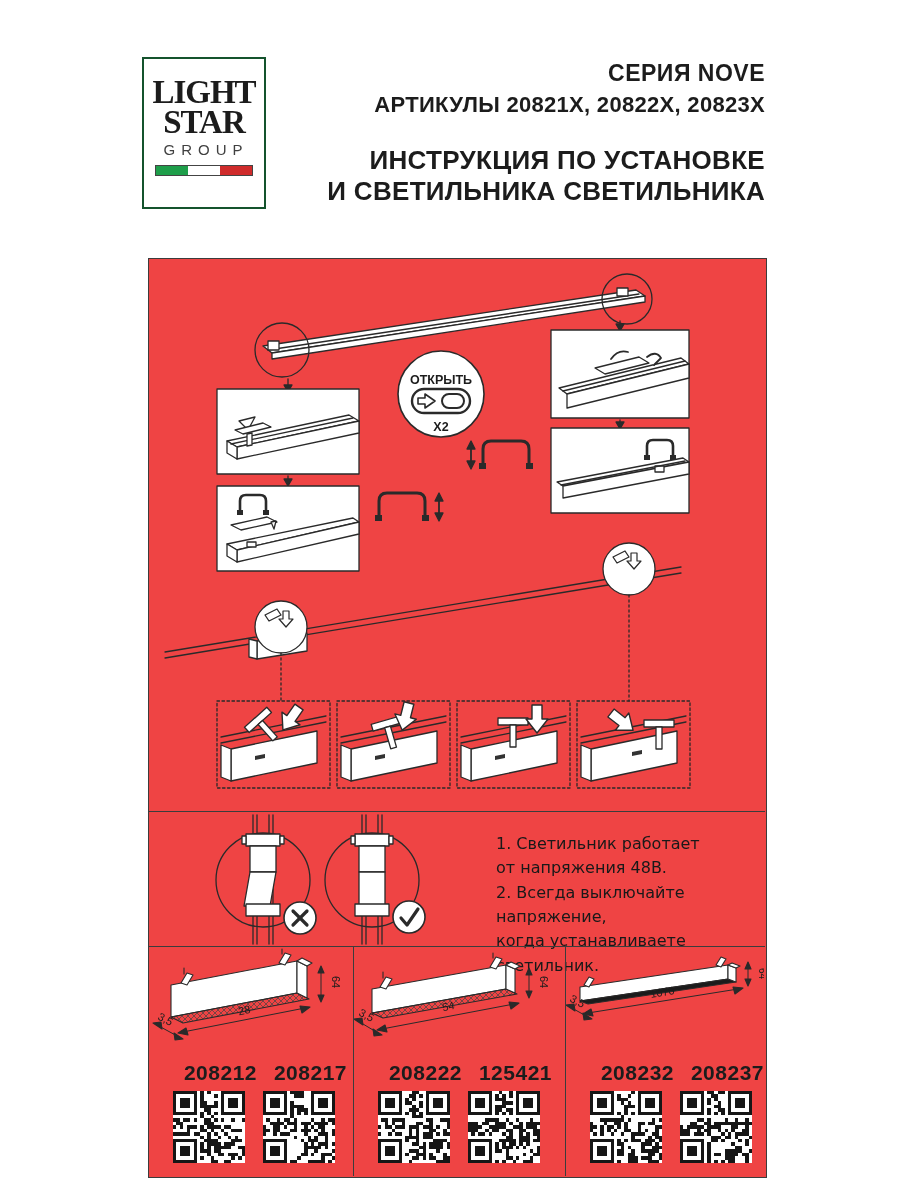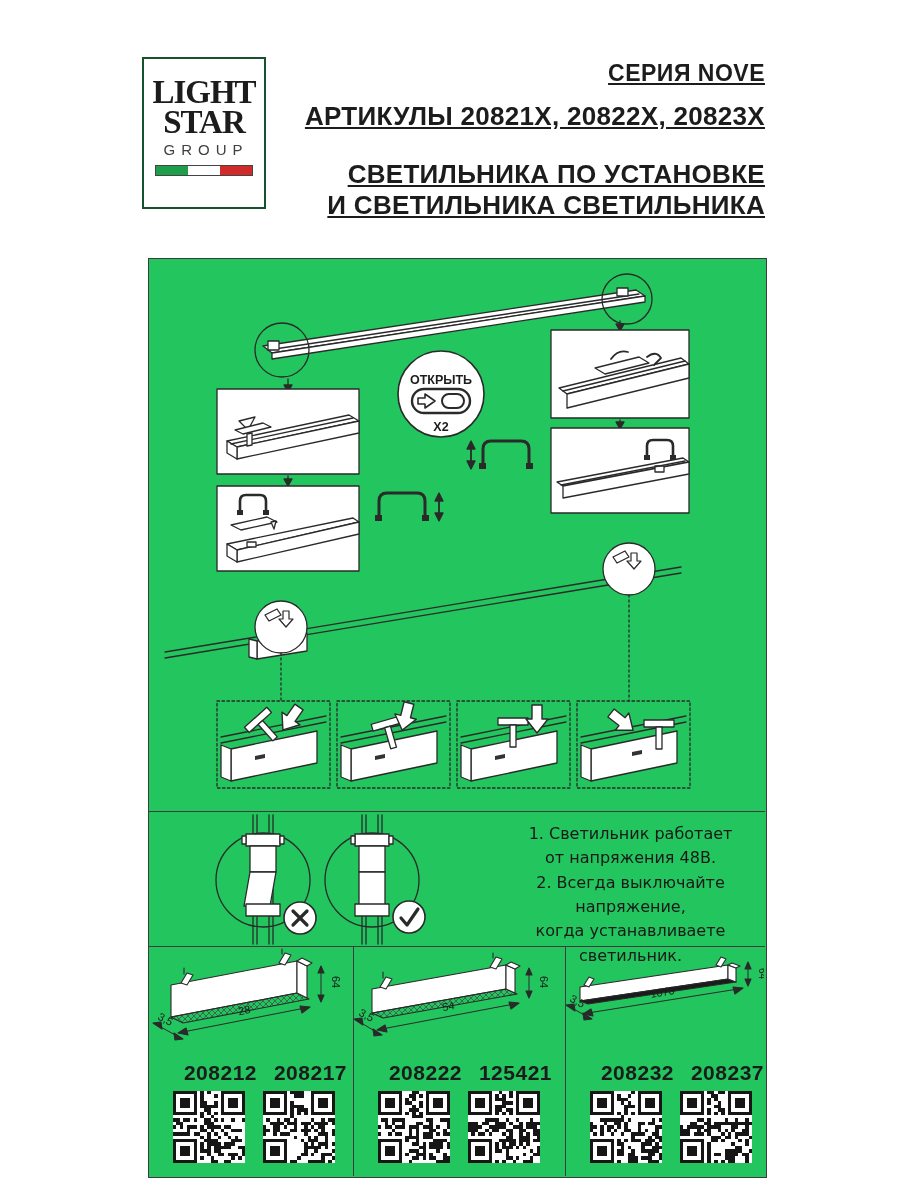--- a/index.html
+++ b/index.html
@@ -9,38 +9,38 @@
   
   .logo-box{position:absolute;left:142px;top:57px;width:124px;height:152px;
             border:2px solid #14532d;box-sizing:border-box;text-align:center;background:#fff;}
   .logo-word{font-family:"Liberation Serif",serif;font-weight:bold;line-height:.92;
              font-size:33px;letter-spacing:-1px;}
   .logo-word.first{margin-top:18px;}
   .logo-group{font-size:15px;letter-spacing:6px;margin-top:3px;margin-left:4px;color:#404040;}
   .flag{display:flex;height:9px;margin:7px 11px 0 11px;border:1px solid #444;}
   .flag span{flex:1;}
 
-  .header-right{position:absolute;right:137px;top:60px;text-align:right;text-decoration:underline;}
+  .header-right{position:absolute;right:137px;top:60px;text-align:right;}
   .hdr-series{font-size:23px;font-weight:bold;letter-spacing:.5px;}
-  .hdr-articles{font-size:26px;font-weight:bold;margin-top:14px;letter-spacing:.3px;}
+  .hdr-articles{font-size:22px;font-weight:bold;margin-top:5px;letter-spacing:.3px;}
   .hdr-title{font-size:26px;font-weight:bold;line-height:1.2;margin-top:27px;letter-spacing:.3px;}
 
   
   .frame{position:absolute;left:148px;top:258px;width:619px;height:920px;
-         border:1.5px solid #3c3c3c;box-sizing:border-box;background:#22c55e;}
+         border:1.5px solid #3c3c3c;box-sizing:border-box;background:#ef4444;}
   .row1{position:absolute;left:0;top:0;width:616px;height:552px;}
   .row2{position:absolute;left:0;top:552px;width:616px;height:135px;border-top:1.5px solid #3c3c3c;box-sizing:border-box;}
   .row3{position:absolute;left:0;top:687px;width:616px;height:230px;border-top:1.5px solid #3c3c3c;box-sizing:border-box;display:flex;}
   .pcol{position:relative;height:100%;box-sizing:border-box;}
   .pcol.c1{width:204px;}
   .pcol.c2{width:212px;border-left:1.5px solid #3c3c3c;}
   .pcol.c3{flex:1;border-left:1.5px solid #3c3c3c;}
 
-  .notes{position:absolute;left:347px;top:10px;font-family:"DejaVu Sans",sans-serif;
-         font-size:16px;line-height:1.52;color:#191919;text-align:center;}
+  .notes{position:absolute;left:347px;top:20px;font-family:"DejaVu Sans",sans-serif;
+         font-size:16px;line-height:1.52;color:#191919;}
 
   .art-label{position:absolute;top:114px;width:96px;text-align:right;
              font-size:21px;font-weight:bold;letter-spacing:.5px;}
   .art-left{left:12px;} .art-right{left:102px;}
   .qr{position:absolute;top:144px;width:72px;height:72px;background:#fff;}
   .qr svg{width:100%;height:100%;} .qr svg rect{fill:#161616;}
   .qr-left{left:24px;} .qr-right{left:114px;}
 
   svg text{font-family:"Liberation Sans",sans-serif;}
   .dim{font-size:11px;fill:#1c1c1c;}
@@ -59,21 +59,21 @@
       <span style="background: rgb(30, 158, 74);"></span>
       <span style="background: rgb(255, 255, 255);"></span>
       <span style="background: rgb(207, 43, 43);"></span>
     </div>
   </div>
 
   <div class="header-right">
     <div class="hdr-series">СЕРИЯ NOVE</div>
     <div class="hdr-articles">АРТИКУЛЫ 20821X, 20822X, 20823X</div>
     <div class="hdr-title">
-      <span>СВЕТИЛЬНИКА ПО УСТАНОВКЕ</span><br>
+      <span>ИНСТРУКЦИЯ ПО УСТАНОВКЕ</span><br>
       <span>И СВЕТИЛЬНИКА СВЕТИЛЬНИКА</span>
     </div>
   </div>
 
   <div class="frame">
 
     <div class="row1">
       <svg viewBox="0 0 616 552" width="616" height="552">
         <g stroke="#2a2a2a" stroke-width="1.3" fill="none" stroke-linejoin="round" stroke-linecap="round">
 

